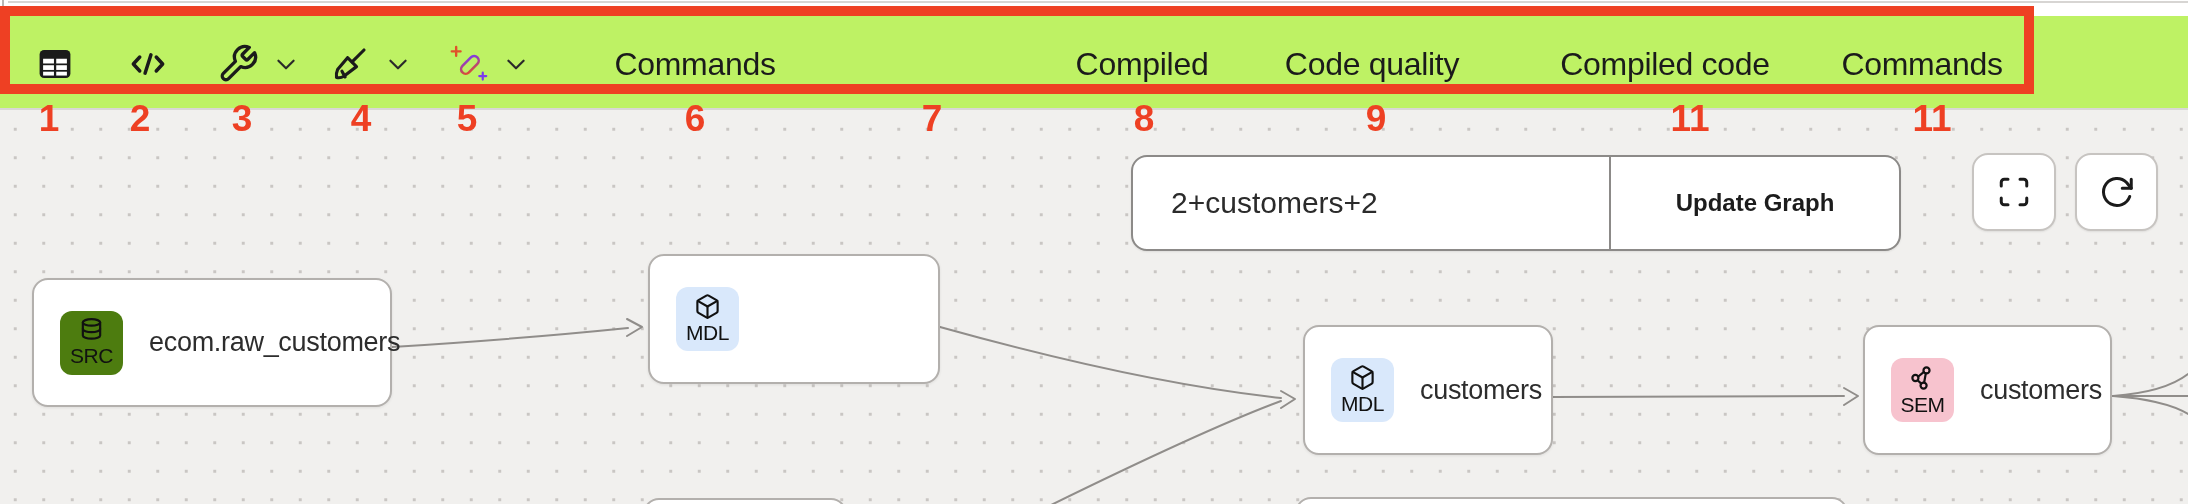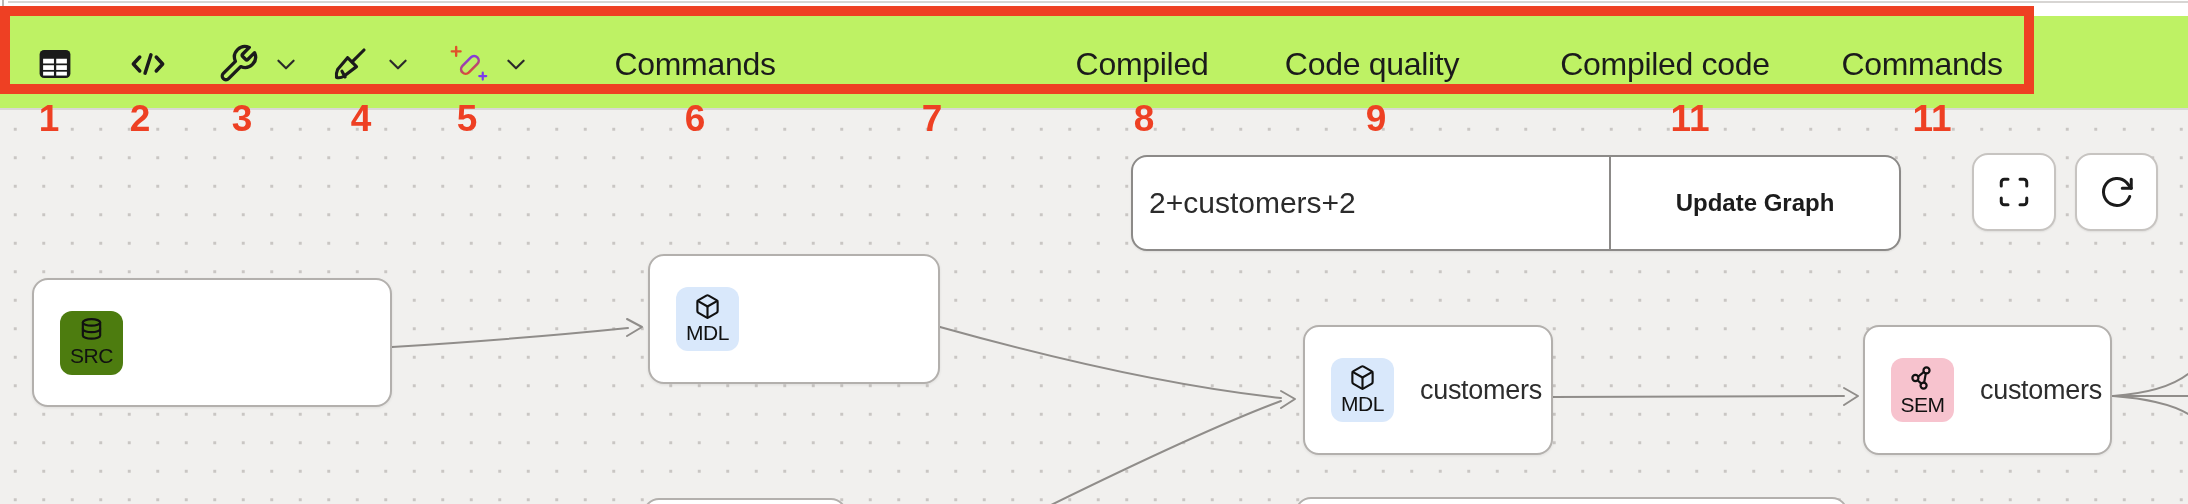--- a/index.html
+++ b/index.html
@@ -40,21 +40,21 @@
   .node2 { left:648px; top:254px; width:292px; height:130px; }
   .node3 { left:1303px; top:325px; width:250px; height:130px; }
   .node4 { left:1863px; top:325px; width:249px; height:130px; }
   .partial-node { position:absolute; background:#fff; border:2px solid #b3b0ad; border-radius:16px; z-index:2; }
   .pnodeA { left:643px;  top:498px; width:204px; height:40px; }
   .pnodeB { left:1295px; top:497px; width:553px; height:40px; }
 
   
   .filter-bar { position:absolute; left:1131px; top:155px; width:770px; height:96px; background:#fff;
     border:2px solid #8c8a88; border-radius:16px; display:flex; z-index:3; box-shadow:0 1px 2px rgba(0,0,0,0.08); overflow:hidden; }
-  .filter-input { width:478px; display:flex; align-items:center; padding-left:16px; font-size:30px; color:#2b2b2b; border-right:2px solid #8c8a88; cursor:text; }
+  .filter-input { width:478px; display:flex; align-items:center; padding-left:38px; font-size:30px; color:#2b2b2b; border-right:2px solid #8c8a88; cursor:text; }
   .update-btn { flex:1; display:flex; align-items:center; justify-content:center; font-size:24px; font-weight:bold; color:#1c1c1c; cursor:pointer; }
 
   
   .ctl-btn { position:absolute; background:#fff; border:2px solid #c7c4c1; border-radius:16px;
     display:flex; align-items:center; justify-content:center; z-index:3; box-shadow:0 1px 2px rgba(0,0,0,0.08); cursor:pointer; }
   .btn-fullscreen { left:1972px; top:153px; width:84px; height:78px; }
   .btn-refresh   { left:2075px; top:153px; width:83px; height:78px; }
 
   svg { display:block; }
 </style>
@@ -178,20 +178,21 @@
   <span class="badge badge-src">
     <span>
       <svg width="27" height="26" viewBox="0 0 24 24" fill="none" stroke="#111" stroke-width="2" stroke-linecap="round" stroke-linejoin="round">
         <ellipse cx="12" cy="5" rx="8" ry="3"></ellipse>
         <path d="M4 5v6c0 1.66 3.58 3 8 3s8-1.34 8-3V5"></path>
         <path d="M4 11v6c0 1.66 3.58 3 8 3s8-1.34 8-3v-6"></path>
       </svg>
     </span>
     <span class="badge-label">SRC</span>
   </span>
+  <span class="node-label">ecom.raw_customers</span>
 </div>
 
 <div class="node node2">
   <span class="badge badge-mdl">
     <span>
       <svg width="27" height="27" viewBox="0 0 24 24" fill="none" stroke="#111" stroke-width="1.9" stroke-linecap="round" stroke-linejoin="round">
         <path d="M21 16V8a2 2 0 0 0-1-1.73l-7-4a2 2 0 0 0-2 0l-7 4A2 2 0 0 0 3 8v8a2 2 0 0 0 1 1.73l7 4a2 2 0 0 0 2 0l7-4A2 2 0 0 0 21 16z"></path>
         <polyline points="3.27 6.96 12 12.01 20.73 6.96"></polyline>
           <line x1="12" y1="22.08" x2="12" y2="12"></line>
       </svg>

